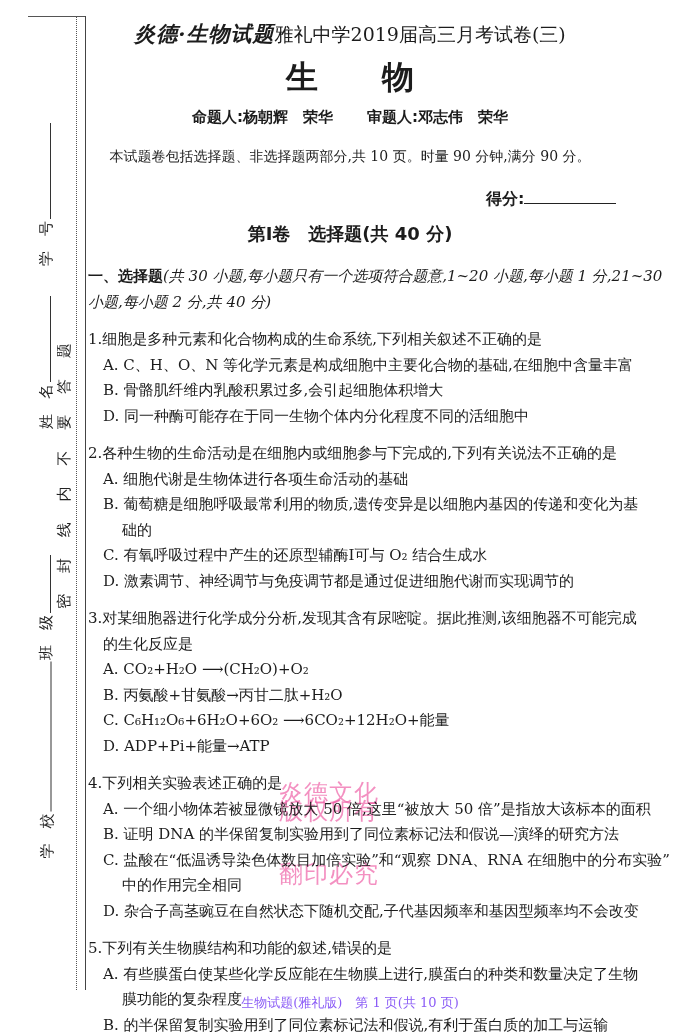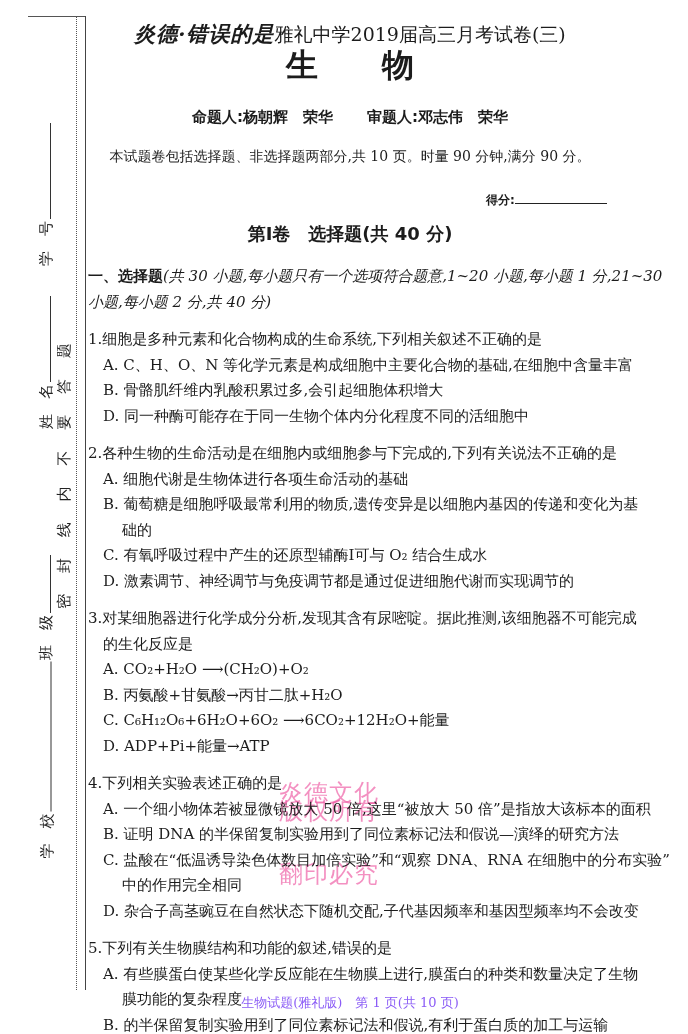--- a/index.html
+++ b/index.html
@@ -27,27 +27,27 @@
   
   .wm { position:absolute; left:279px; width:100px; font-size:24px; color:#ec4899; opacity:.6;
         letter-spacing:1px; white-space:nowrap; z-index:0;
         font-family:"DejaVu Sans",sans-serif; }
   .wm1 { top:777px; } .wm2 { top:795px; } .wm3 { top:858px; }
   
   .main { position:absolute; left:88px; top:0; width:596px; z-index:1; }
   .centered { width:524px; text-align:center; white-space:nowrap; }
   .h-brand-line { position:absolute; top:20px; font-size:19px; }
   .brand { font-weight:bold; font-style:italic; font-size:21px; letter-spacing:1px; }
-  .h-subject { position:absolute; top:44px; font-size:32px; font-weight:bold;
+  .h-subject { position:absolute; top:56px; font-size:32px; font-weight:bold;
                font-family:"DejaVu Sans",sans-serif; }
   .h-setters { position:absolute; top:108px; font-size:15px; font-weight:bold;
                font-family:"DejaVu Sans",sans-serif; }
   .h-setters .gap { display:inline-block; width:34px; }
   .h-instr   { position:absolute; top:148px; font-size:14px; }
-  .h-score   { position:absolute; top:188px; left:398px; font-size:12px; font-weight:bold;
+  .h-score   { position:absolute; top:188px; left:398px; font-size:16px; font-weight:bold;
                font-family:"DejaVu Sans",sans-serif; white-space:nowrap; }
   .score-blank { display:inline-block; width:92px; height:15px; border-bottom:1px solid #222; }
   .h-section { position:absolute; top:222px; font-size:18px; font-weight:bold;
                font-family:"DejaVu Sans",sans-serif; }
   
   .body-text { position:absolute; top:264px; left:0; width:596px; font-size:15px; }
   .ln { height:25.5px; line-height:25.5px; white-space:nowrap; overflow:hidden; }
   .intro-bold { font-weight:bold; font-family:"DejaVu Sans",sans-serif; font-size:15px; }
   .intro-rest { font-style:italic; }
   .stem { padding-left:0;margin-top:12px; }
@@ -79,21 +79,21 @@
   <span>班　级</span><span class="side-blank" style="width:58px;"></span>
 </div>
 <div class="side-field" style="left:-56px; top:746px; width:205px;">
   <span>学　校</span><span class="side-blank" style="width:150px;"></span>
 </div>
 <div class="seal-text">密 封 线 内 不 要 答 题</div>
 
 <div class="main">
 
   <div class="h-brand-line centered">
-    <span class="brand">炎德·错误的是</span><span>雅礼中学2019届高三月考试卷(三)</span>
+    <span class="brand">炎德·生物试题</span><span>雅礼中学2019届高三月考试卷(三)</span>
   </div>
 
   <div class="h-subject centered">生　　物</div>
 
   <div class="h-setters centered">
     <span>命题人:杨朝辉　荣华</span><span class="gap"></span><span>审题人:邓志伟　荣华</span>
   </div>
 
   <div class="h-instr centered">本试题卷包括选择题、非选择题两部分,共 10 页。时量 90 分钟,满分 90 分。</div>
 

